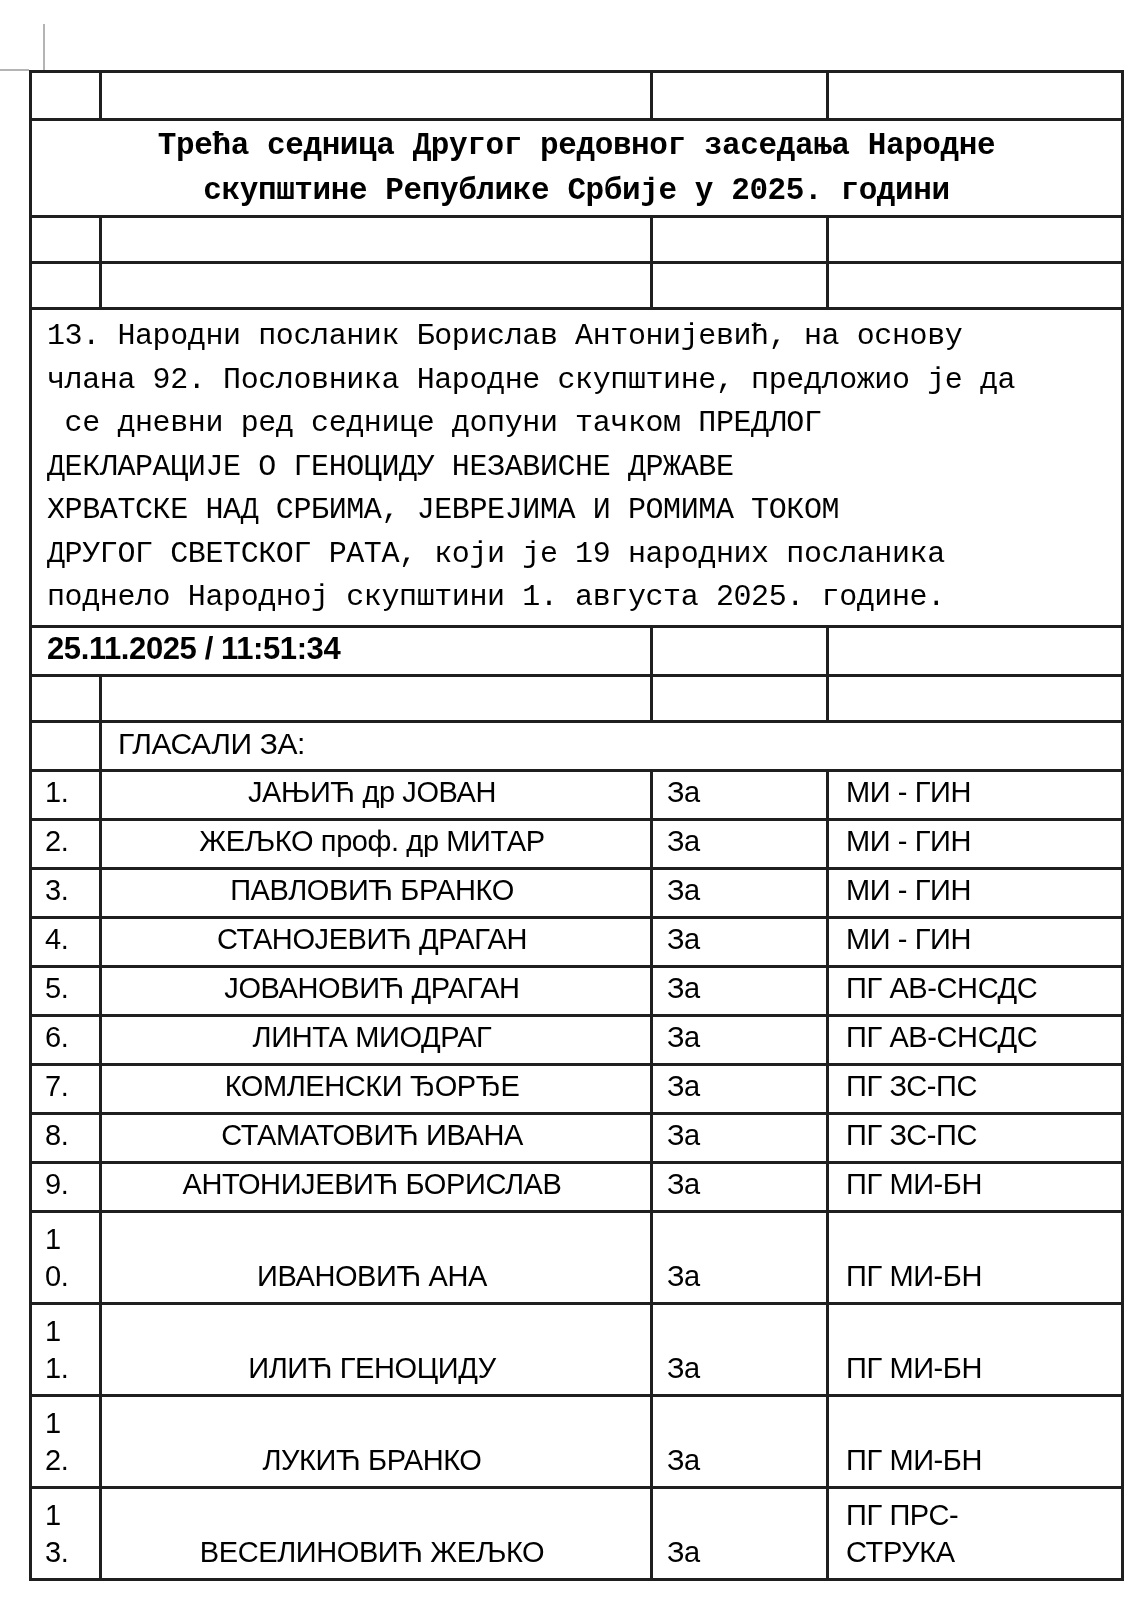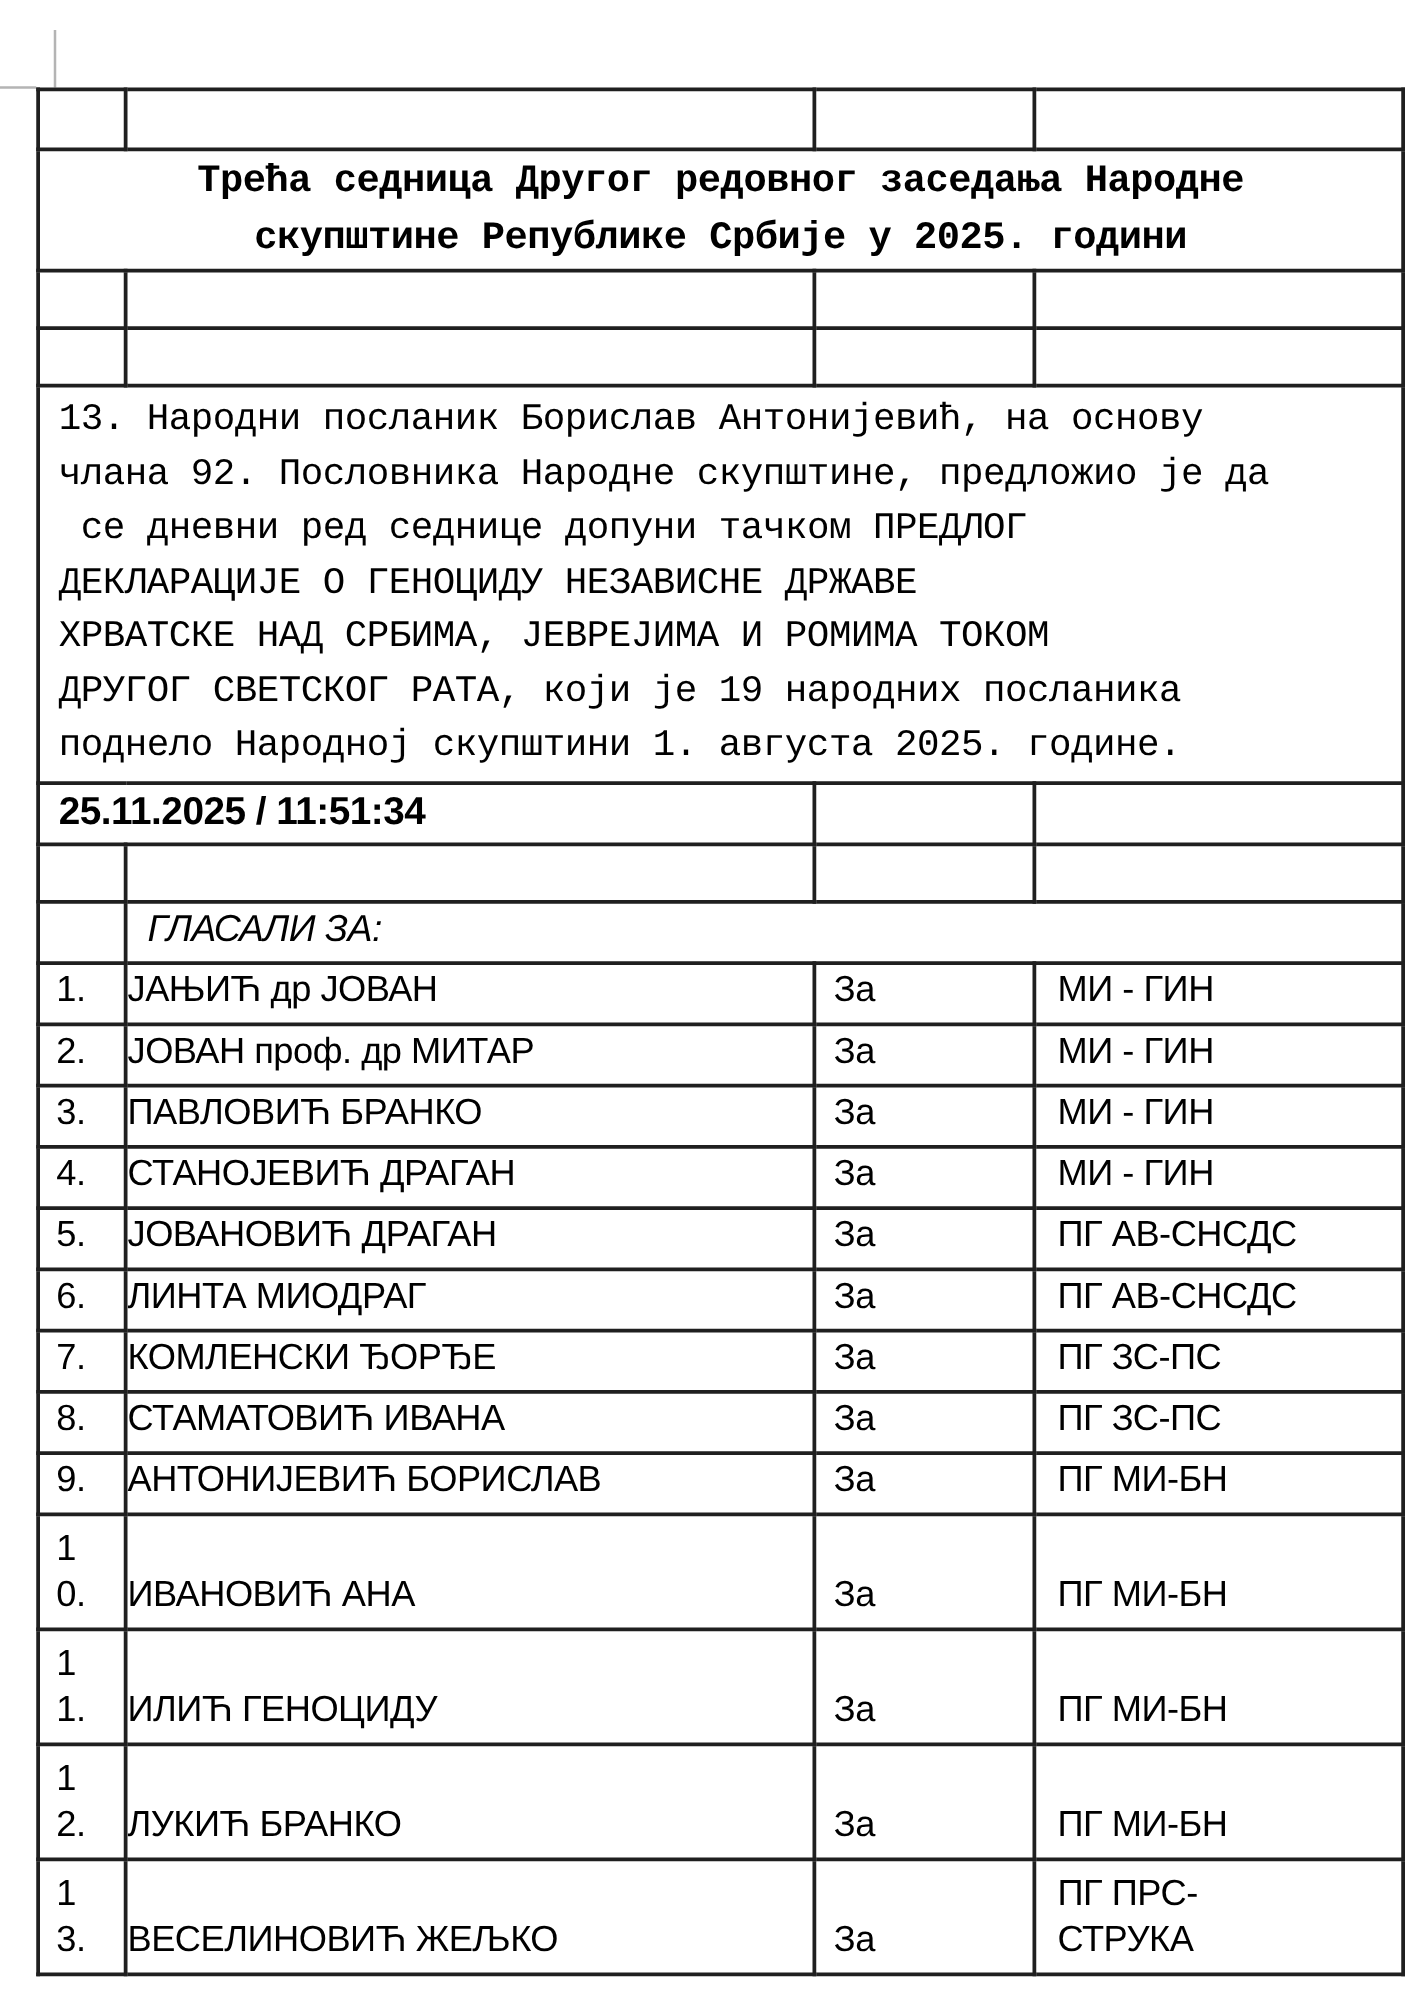--- a/index.html
+++ b/index.html
@@ -43,24 +43,24 @@
     vertical-align:middle; white-space:pre-line; line-height:45px; padding:2px 6px;
   }
   .cell-para{
     font-size:30px; line-height:43.5px; white-space:pre-wrap;
     vertical-align:top; padding:5px 12px 5px 15px;font-family:Liberation Mono, monospace;
   }
   .cell-date{
     font-weight:bold; font-size:31px; vertical-align:middle; padding-left:15px;margin-left:20px;
   }
   .cell-header{
-    font-size:30px; vertical-align:bottom; padding-left:16px;font-style:italic;
+    font-size:30px; vertical-align:bottom; padding-left:16px;
   }
   .c-num  { padding-left:13px; padding-right:6px; white-space:pre-line; }
-  .c-name { padding-left:0; }
+  .c-name { padding-left:0;text-align:center; }
   .c-vote { padding-left:14px; }
   .c-party{ padding-left:17px; white-space:pre-line;margin-top:22px; }
 </style>
 </head>
 <body>
 
 <div class="mark-v"></div>
 <div class="mark-h"></div>
 
 <table class="report">
@@ -128,21 +128,21 @@
   </tr>
 
   <tr class="h46">
     <td class="c-num">1.</td>
     <td class="c-name">ЈАЊИЋ др ЈОВАН</td>
     <td class="c-vote">За</td>
     <td class="c-party">МИ - ГИН</td>
   </tr>
   <tr class="h46">
     <td class="c-num">2.</td>
-    <td class="c-name">ЈОВАН проф. др МИТАР</td>
+    <td class="c-name">ЖЕЉКО проф. др МИТАР</td>
     <td class="c-vote">За</td>
     <td class="c-party">МИ - ГИН</td>
   </tr>
   <tr class="h46">
     <td class="c-num">3.</td>
     <td class="c-name">ПАВЛОВИЋ БРАНКО</td>
     <td class="c-vote">За</td>
     <td class="c-party">МИ - ГИН</td>
   </tr>
   <tr class="h46">

